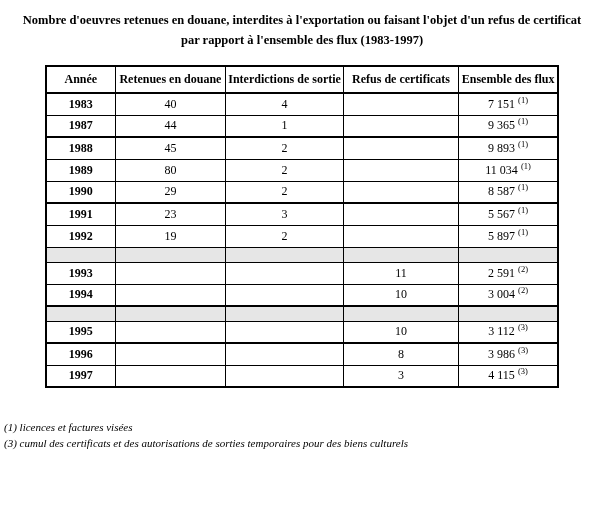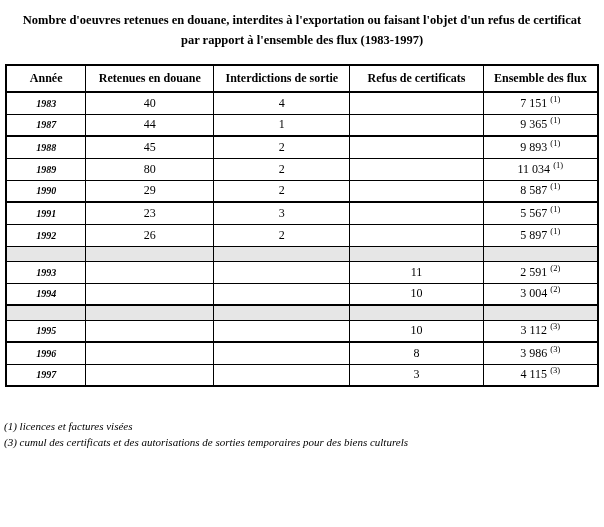--- a/index.html
+++ b/index.html
@@ -11,26 +11,26 @@
     font-family: "Liberation Serif", "DejaVu Serif", serif;
   }
   .page { width: 604px; height: 527px; overflow: hidden; }
 
   .title {
     font-weight: bold;
     font-size: 12.5px;
     line-height: 1.6;
     text-align: center;
     padding: 10px 16px 8px 16px;
-    height: 64px;
+    height: 56px;
   }
 
   table.data-table {
-    width: 594px;
-    margin: 0 auto;
+    width: 514px;
+    margin: 9px auto;
     border-collapse: collapse;
     table-layout: fixed;
     border: 2px solid #000;
   }
   col.c-annee   { width: 13.5%; }
   col.c-reten   { width: 21.6%; }
   col.c-interd  { width: 23.0%; }
   col.c-refus   { width: 22.5%; }
   col.c-flux    { width: 19.4%; }
 
@@ -43,21 +43,21 @@
     height: 22px;
     overflow: hidden;
   }
   th {
     font-weight: bold;
     font-size: 12px;
     white-space: nowrap;
     height: 27px;
     border-bottom: 2.5px solid #000;
   }
-  td.year-cell { font-weight: bold; font-size: 10px; font-style: italic; }
+  td.year-cell { font-weight: bold; font-size: 12px; }
 
   tr.sep td {
     background: #e6e6e6;
     height: 15px;
   }
   tr.thick td { border-bottom: 2.5px solid #000; }
 
   td sup {
     font-size: 8.5px;
     line-height: 0;
@@ -135,21 +135,21 @@
         </tr>
         <tr>
           <td class="year-cell">1991</td>
           <td>23</td>
           <td>3</td>
           <td></td>
           <td><span>5 567</span> <sup>(1)</sup></td>
         </tr>
         <tr>
           <td class="year-cell">1992</td>
-          <td>26</td>
+          <td>19</td>
           <td>2</td>
           <td></td>
           <td><span>5 897</span> <sup>(1)</sup></td>
         </tr>
         <tr class="sep">
           <td></td>
           <td></td>
           <td></td>
           <td></td>
           <td></td>

